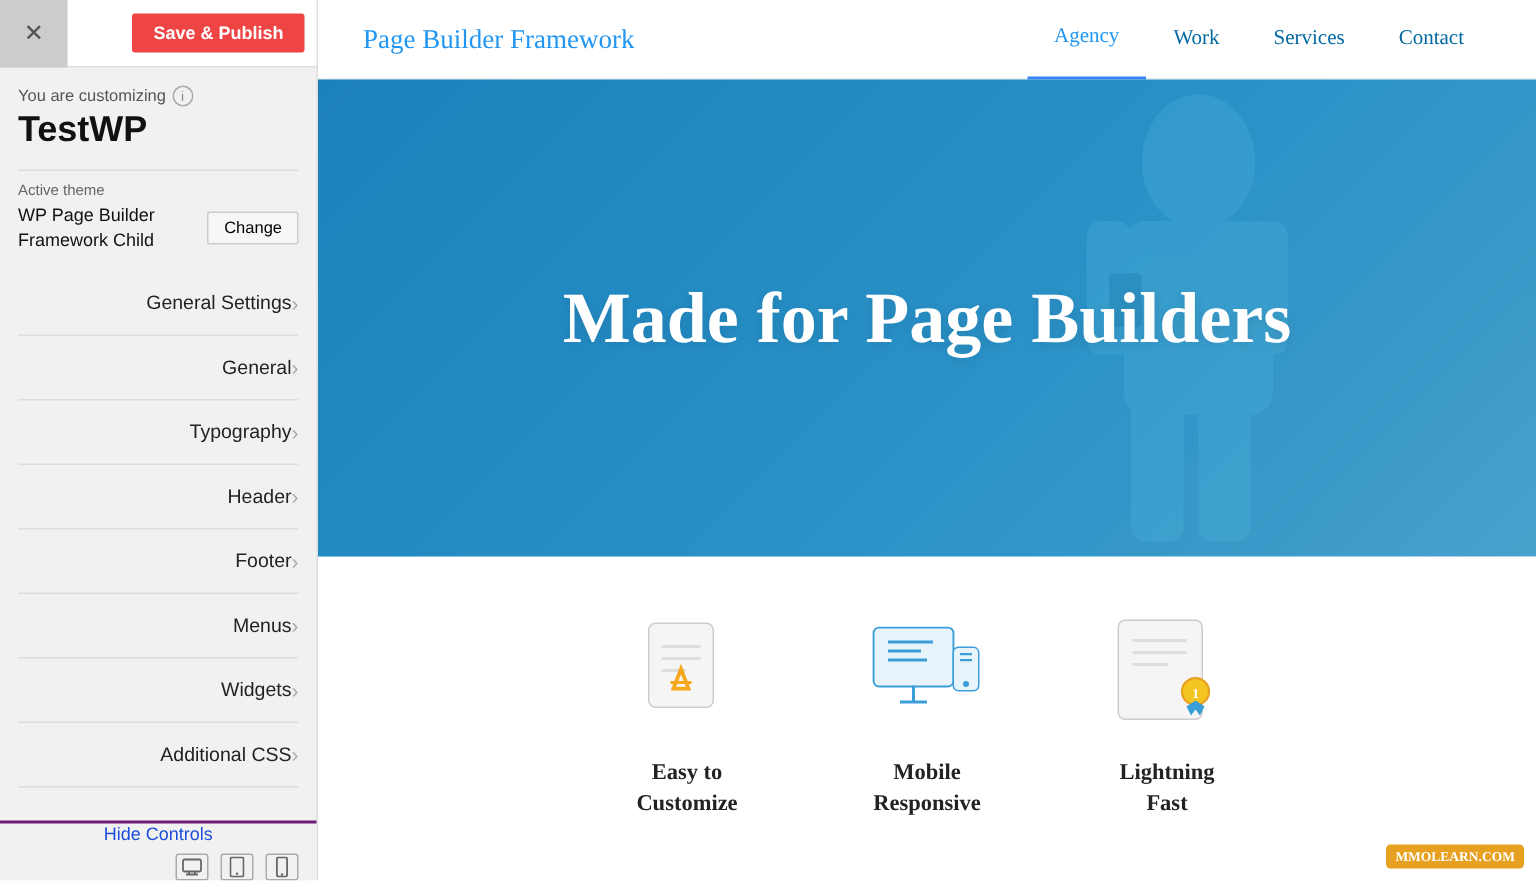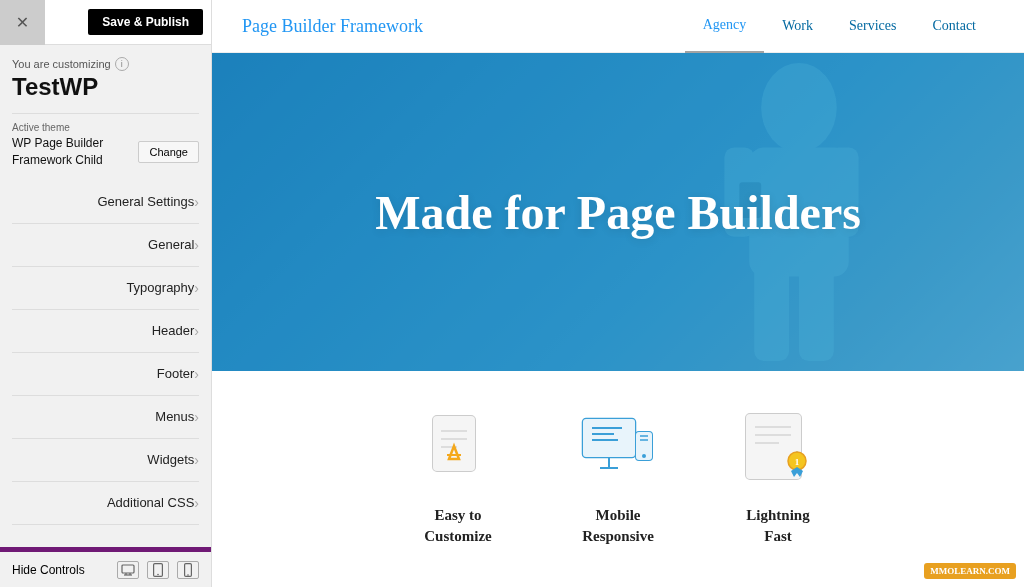--- a/index.html
+++ b/index.html
@@ -31,21 +31,21 @@
       width: 45px;
       height: 45px;
       background: #ccc;
       border: none;
       cursor: pointer;
       display: flex; align-items: center; justify-content: center;
       font-size: 16px; color: #555;
     }
 
     .save-btn {
-      background: #000000;
+      background: #ef4444;
       color: #fff;
       border: none;
       padding: 6px 14px;
       font-size: 12px;
       font-weight: 600;
       cursor: pointer;
       margin-right: 8px;
       border-radius: 2px;
     }
 
@@ -114,29 +114,30 @@
       color: #222;
     }
 
     .chevron {
       color: #aaa;
       font-size: 14px;
     }
 
     .hide-controls {
       height: 40px;
-      border-top: 5px solid #701a75;
+      border-top: 2px solid #701a75;
       display: flex;
       align-items: center;
       padding: 0 12px;
       font-size: 12px;
-      color: #000000;
+      color: #1d4ed8;
       cursor: pointer;
       background: #f1f1f1;
       gap: 6px;
+      flex-direction: column;
     }
 
     .hide-controls-icons {
       margin-left: auto;
       display: flex;
       gap: 8px;
     }
 
     .ctrl-icon {
       width: 22px; height: 18px;
@@ -178,21 +179,21 @@
       color: #0369a1;
       cursor: pointer;
       height: 53px;
       display: flex;
       align-items: center;
       position: relative;
     }
 
     .nav-link.active {
       color: #2196f3;
-      border-bottom: 2px solid #a3a3a3;
+      border-bottom: 2px solid #3b82f6;
     }
 
     
     .preview-hero {
       height: 318px;
       background: linear-gradient(135deg, #1a8bc4 0%, #2aa0d4 30%, #3eb3e0 60%, #5cc0e0 80%, #7dd4ec 100%);
       display: flex;
       align-items: center;
       justify-content: center;
       position: relative;

